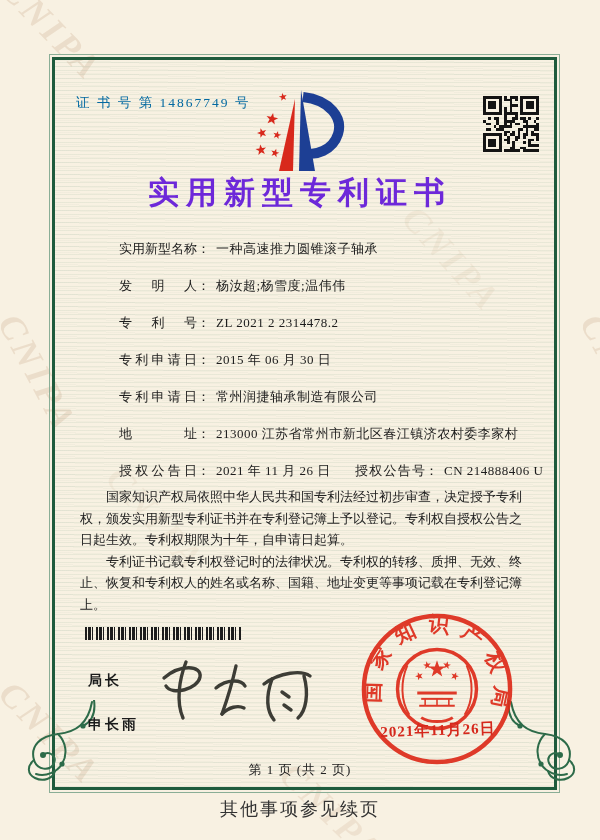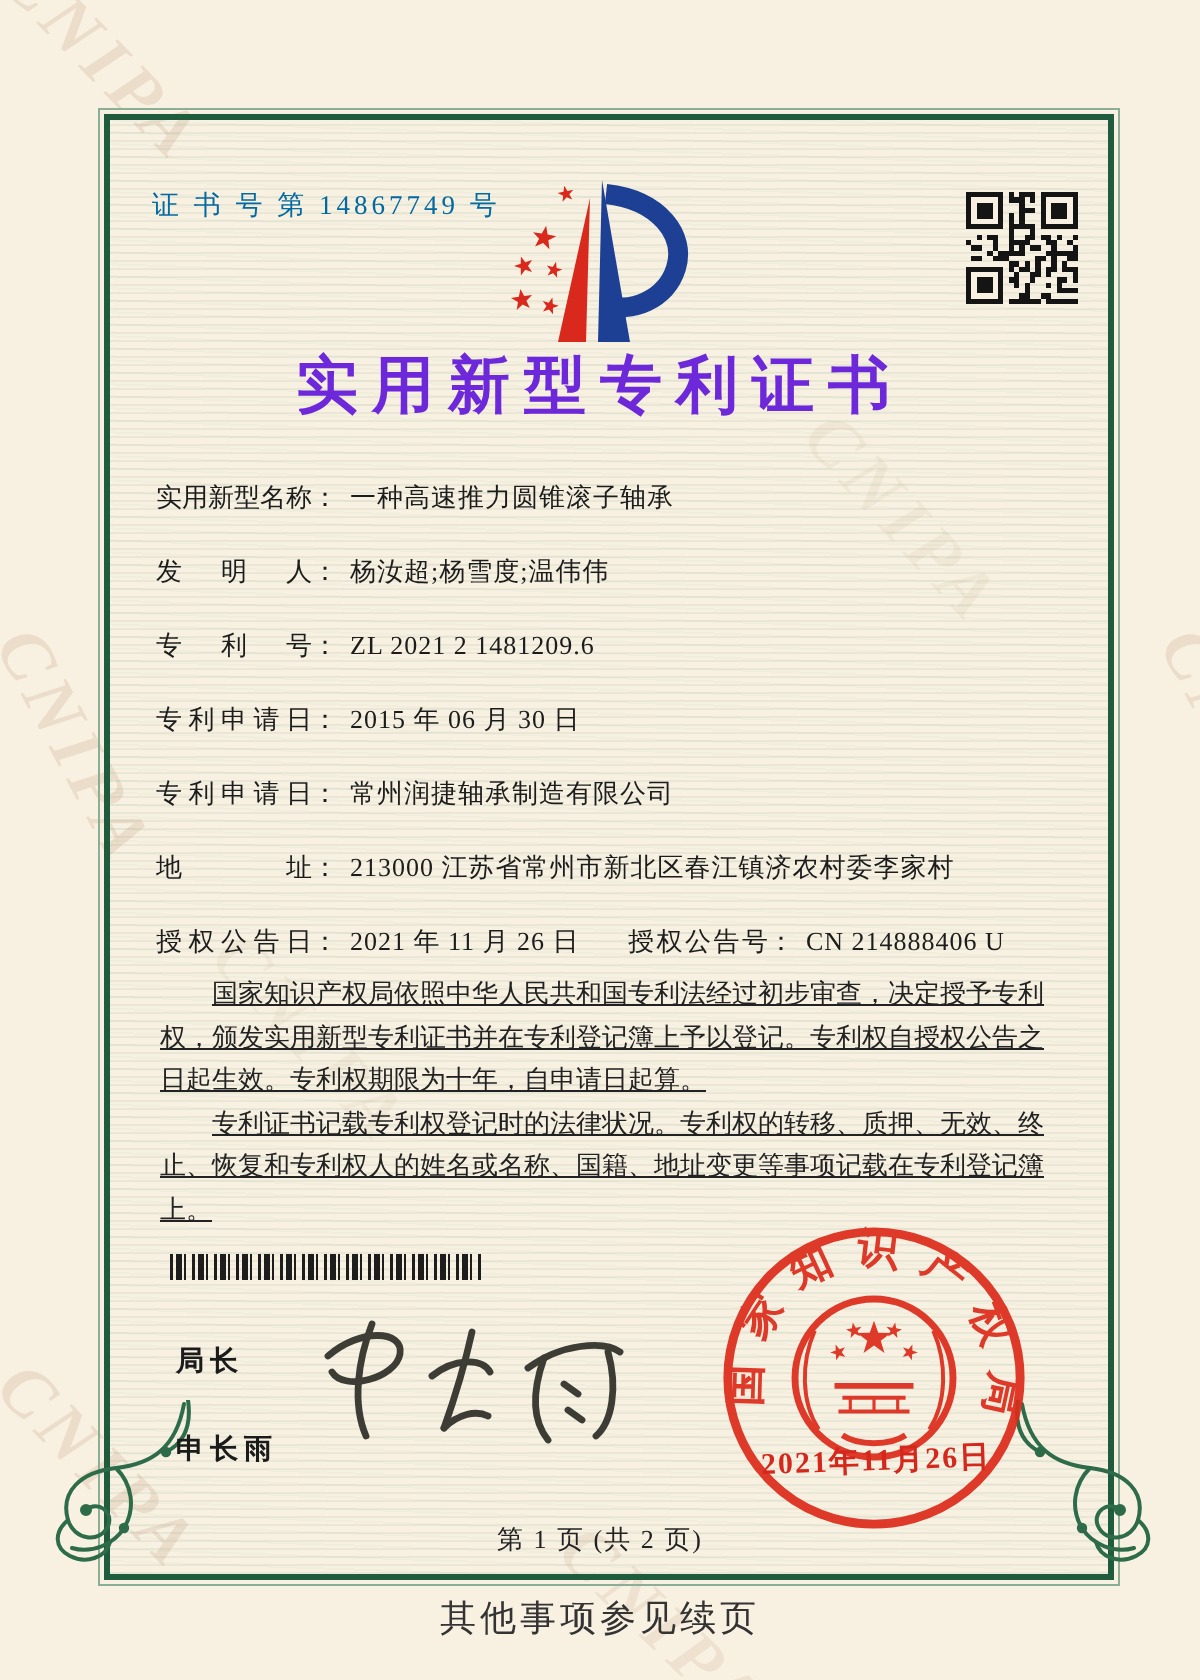--- a/index.html
+++ b/index.html
@@ -20,31 +20,31 @@
 
   
   .cert-no{position:absolute;left:76px;top:94px;font-size:13.5px;letter-spacing:2px;color:#0369a1;}
   .logo{position:absolute;left:254px;top:86px;}
   .qr{position:absolute;left:483px;top:96px;width:56px;height:56px;}
   .title{position:absolute;left:0;top:172px;width:600px;text-align:center;
          font-size:31px;font-weight:bold;letter-spacing:7px;color:#6d28d9;}
 
   
   .fields{position:absolute;left:78px;top:240px;width:446px;font-size:13px;color:#1c1c1c;}
-  .frow{position:relative;height:23px;margin-bottom:14px;white-space:nowrap;}
+  .frow{position:relative;height:23px;margin-bottom:14px;white-space:nowrap;margin-left:41px;}
   .flabel{display:inline-block;width:78px;text-align:justify;text-align-last:justify;vertical-align:top;}
   .colon{display:inline-block;margin-right:6px;}
   .fvalue{letter-spacing:.5px;}
   .pair2{position:absolute;left:236px;top:0;}
   .pair2 .flabel{width:70px;}
 
   
   .bodytext{position:absolute;left:80px;top:486px;width:442px;font-size:13px;line-height:21.5px;
             color:#222;text-align:justify;}
-  .bodytext p{margin:0;text-indent:2em;text-decoration:underline;}
+  .bodytext p{margin:0;text-indent:2em;}
 
   
   .barcode{position:absolute;left:85px;top:627px;width:156px;height:13px;
     background:repeating-linear-gradient(90deg,
       #1d1d1d 0 1.5px, rgba(0,0,0,0) 1.5px 3px,
       #1d1d1d 3px 6px, rgba(0,0,0,0) 6px 7px,
       #1d1d1d 7px 8px, rgba(0,0,0,0) 8px 11px);}
 
   
   .sig-title{position:absolute;left:88px;top:672px;font:bold 14px "Liberation Sans","DejaVu Sans",sans-serif;
@@ -263,21 +263,21 @@
   <div class="title">实用新型专利证书</div>
 
   <div class="fields">
     <div class="frow">
       <span class="flabel">实用新型名称</span><span class="colon">：</span><span class="fvalue">一种高速推力圆锥滚子轴承</span>
     </div>
     <div class="frow">
       <span class="flabel">发明人</span><span class="colon">：</span><span class="fvalue">杨汝超;杨雪度;温伟伟</span>
     </div>
     <div class="frow">
-      <span class="flabel">专利号</span><span class="colon">：</span><span class="fvalue">ZL 2021 2 1481209.6</span>
+      <span class="flabel">专利号</span><span class="colon">：</span><span class="fvalue">ZL 2021 2 2314478.2</span>
     </div>
     <div class="frow">
       <span class="flabel">专利申请日</span><span class="colon">：</span><span class="fvalue">2015 年 06 月 30 日</span>
     </div>
     <div class="frow">
       <span class="flabel">专利申请日</span><span class="colon">：</span><span class="fvalue">常州润捷轴承制造有限公司</span>
     </div>
     <div class="frow">
       <span class="flabel">地址</span><span class="colon">：</span><span class="fvalue">213000 江苏省常州市新北区春江镇济农村委李家村</span>
     </div>

